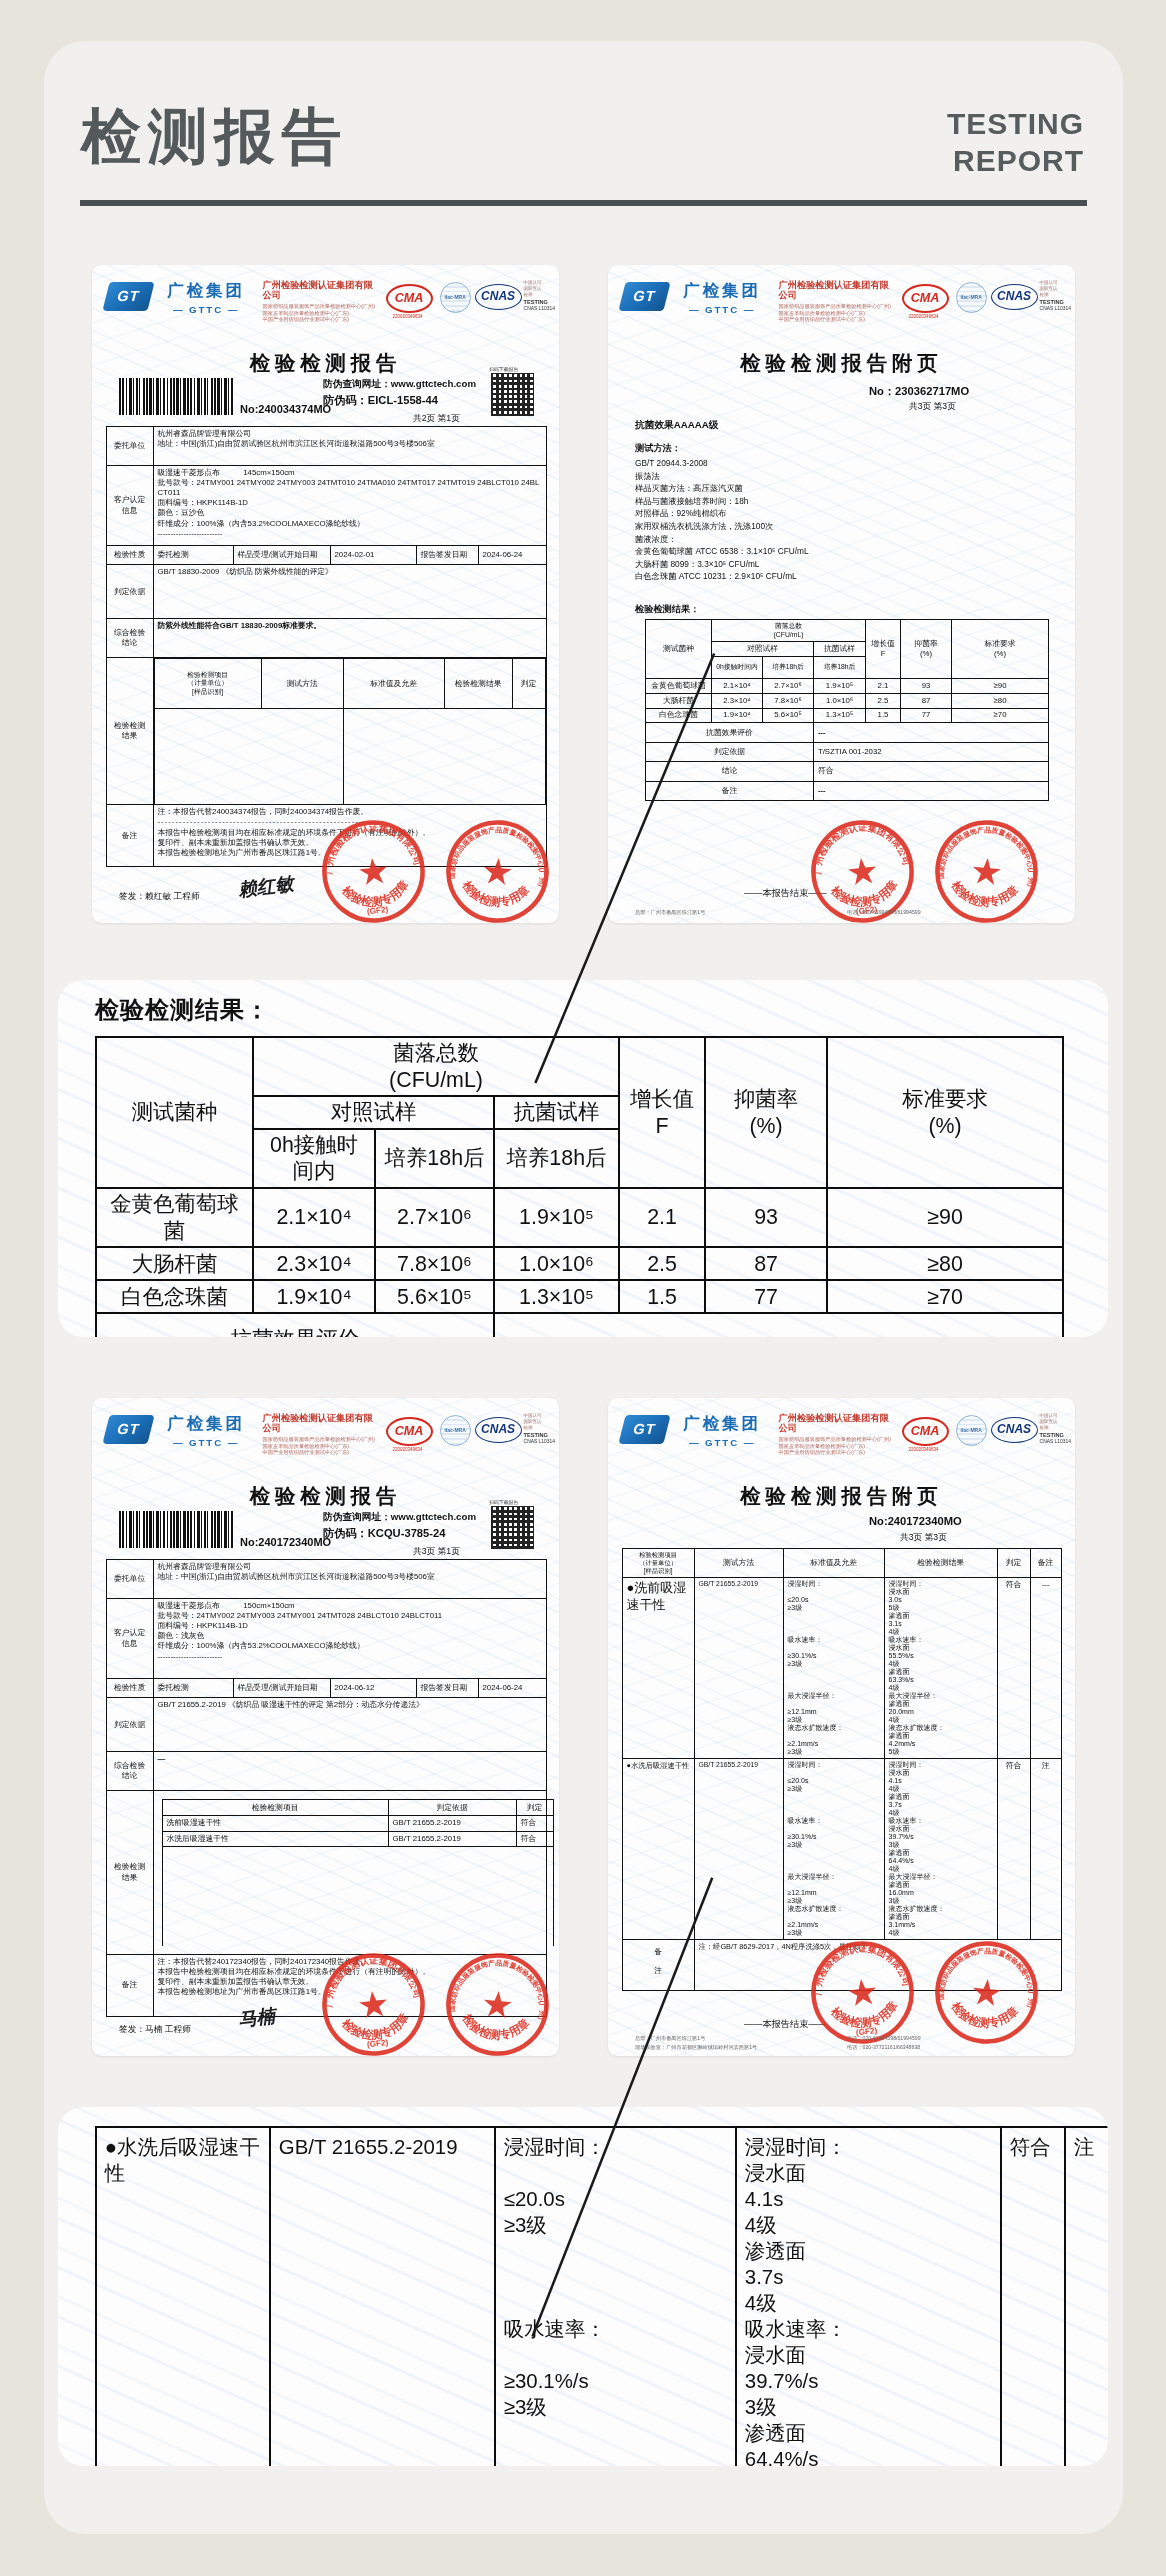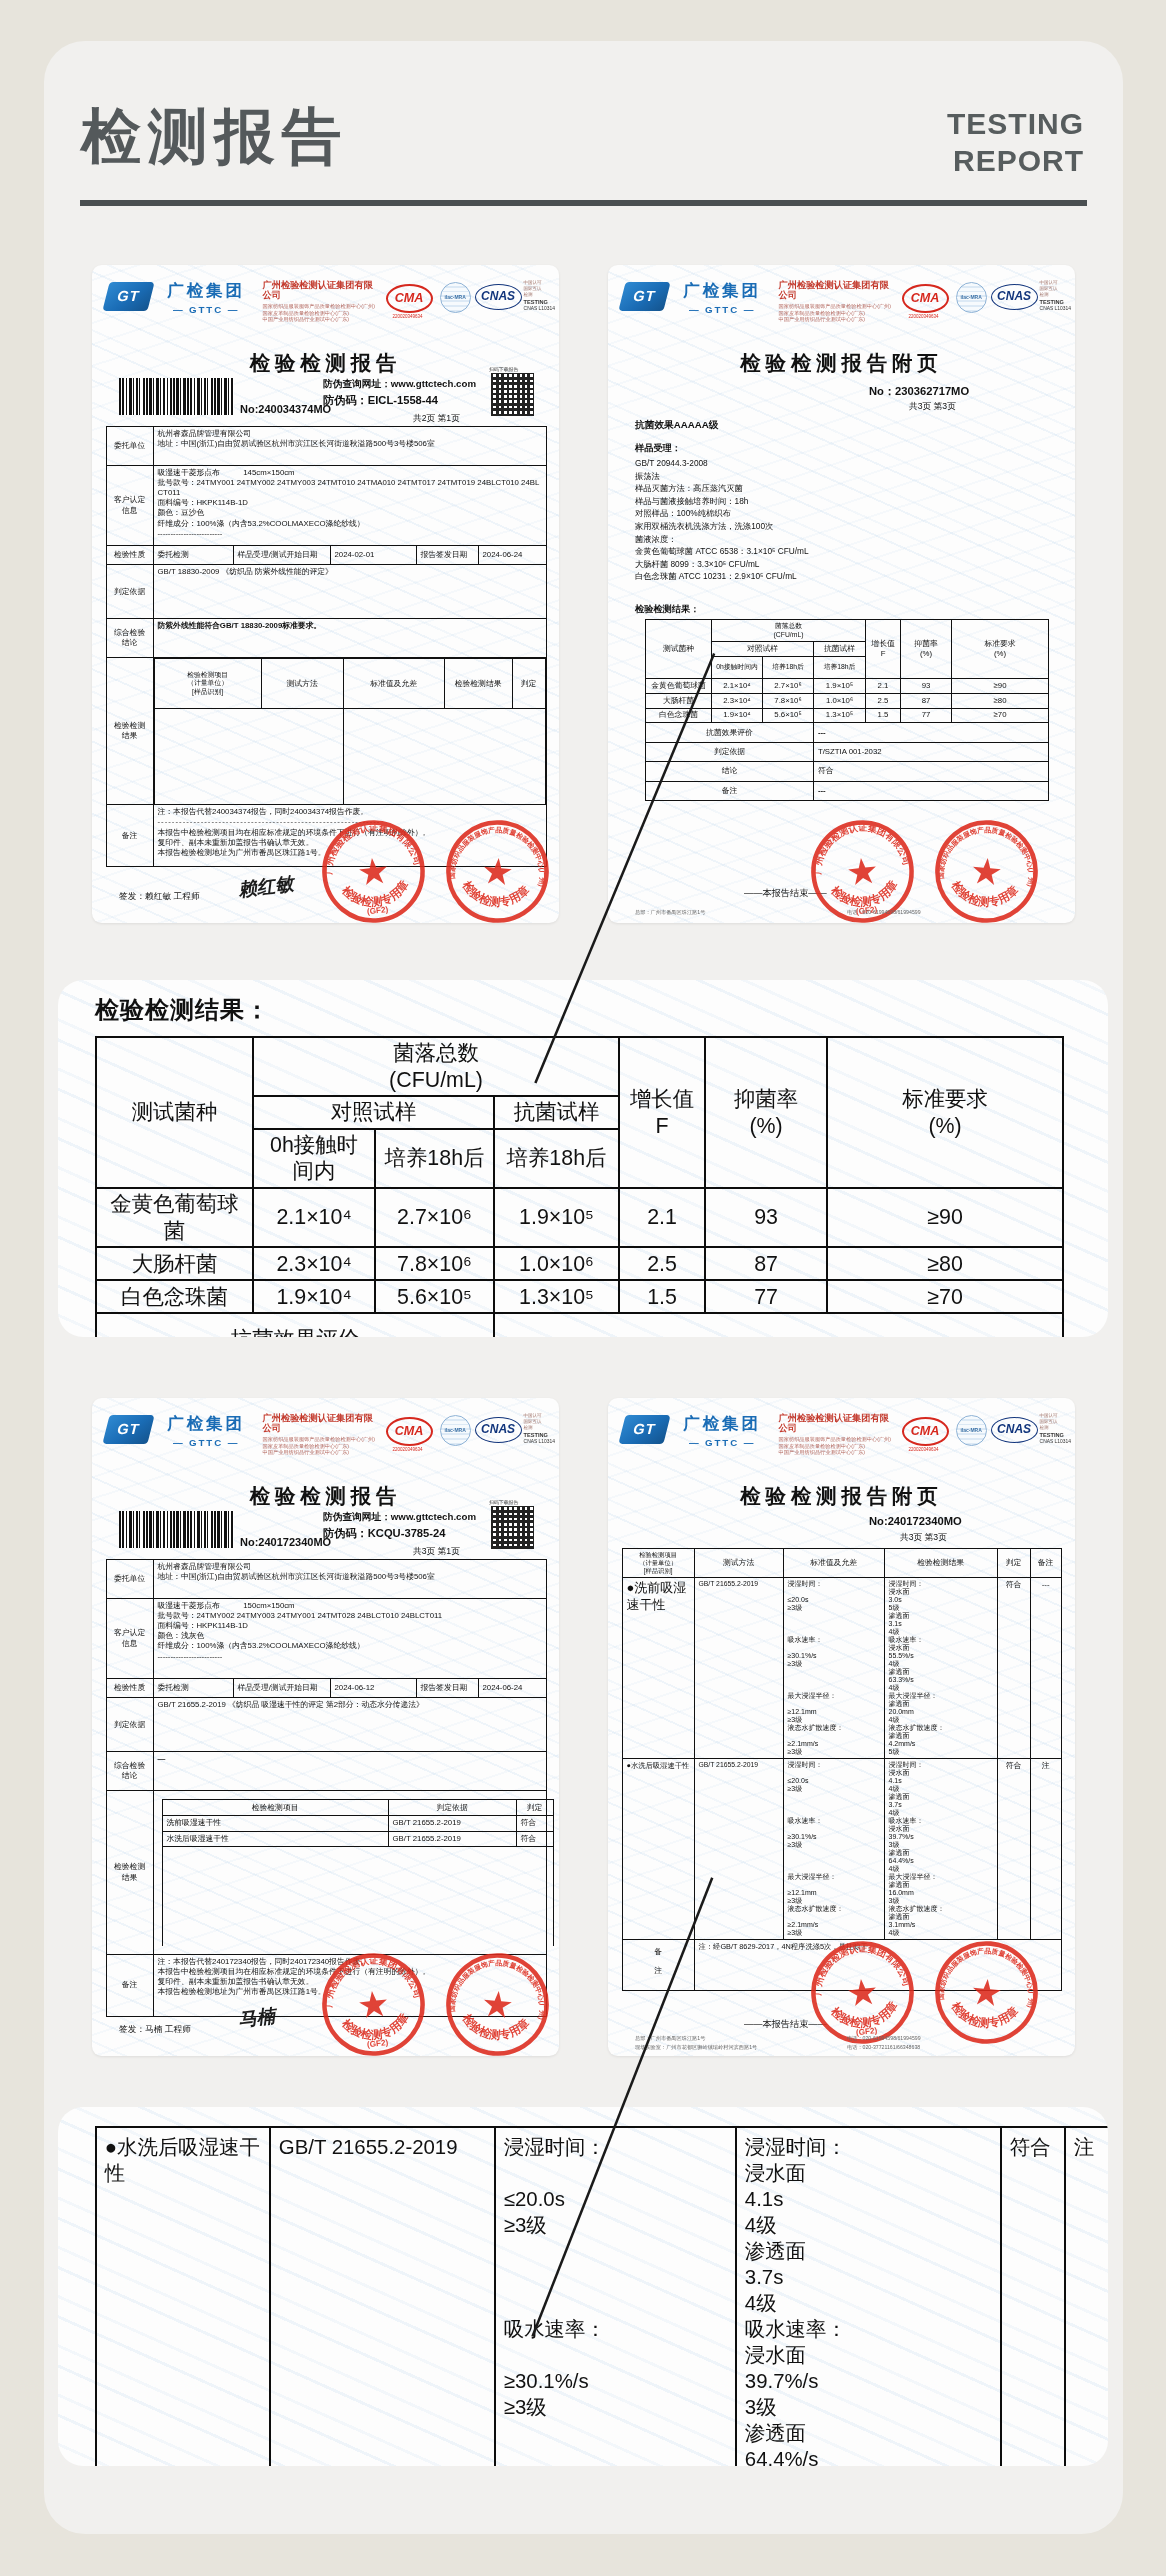--- a/index.html
+++ b/index.html
@@ -230,26 +230,26 @@
 国际互认
 检测</div>
     <div class="t1">TESTING</div>
     <div class="t2">CNAS L10314</div>
   </div>
 </div>
   <div class="abs c-title">检验检测报告附页</div>
   <div class="abs af2" style="left:261px;top:119px;">No：230362717MO</div>
   <div class="abs pages" style="left:301px;top:136px;">共3页 第3页</div>
   <div class="abs bold" style="left:27px;top:154px;font-size:9.7px;">抗菌效果AAAAA级</div>
-  <div class="abs bold" style="left:27px;top:177px;font-size:9.2px;">样品受理：</div>
+  <div class="abs bold" style="left:27px;top:177px;font-size:9.2px;">测试方法：</div>
   <div class="abs pre" style="left:27px;top:192px;font-size:8.3px;line-height:12.6px;">GB/T 20944.3-2008
 振荡法
 样品灭菌方法：高压蒸汽灭菌
 样品与菌液接触培养时间：18h
-对照样品：100%纯棉织布
+对照样品：92%纯棉织布
 家用双桶洗衣机洗涤方法，洗涤100次
 菌液浓度：
 金黄色葡萄球菌 ATCC 6538：3.1×10⁵ CFU/mL
 大肠杆菌 8099：3.3×10⁵ CFU/mL
 白色念珠菌 ATCC 10231：2.9×10⁵ CFU/mL</div>
   <div class="abs bold" style="left:27px;top:338px;font-size:9.2px;">检验检测结果：</div>
   <table class="abs ctable" style="left:37px;top:354px;width:402px;">
     <colgroup>
         <col style="width:66px">
         <col style="width:51px">

